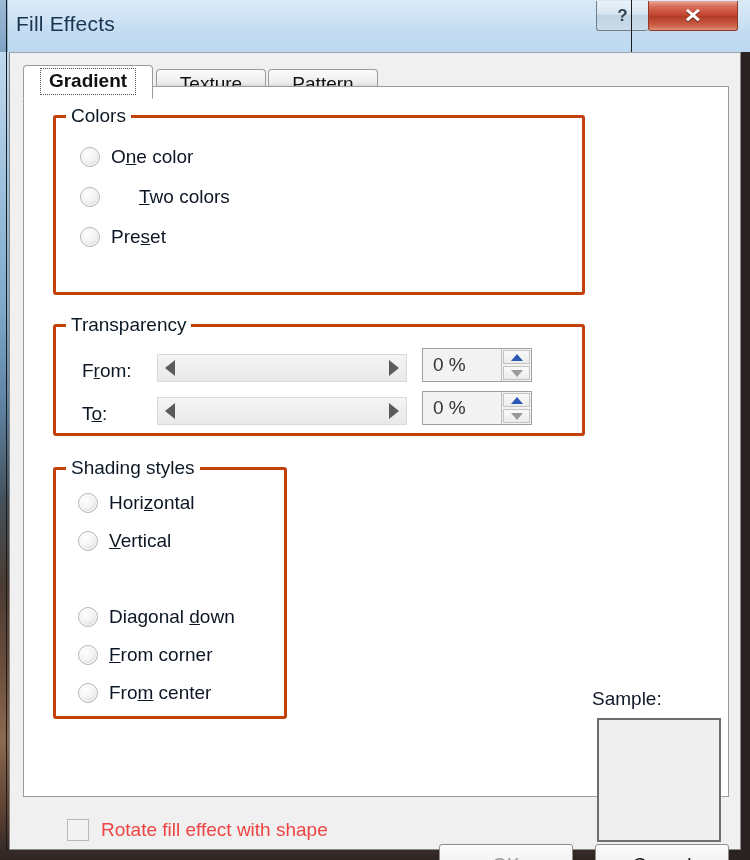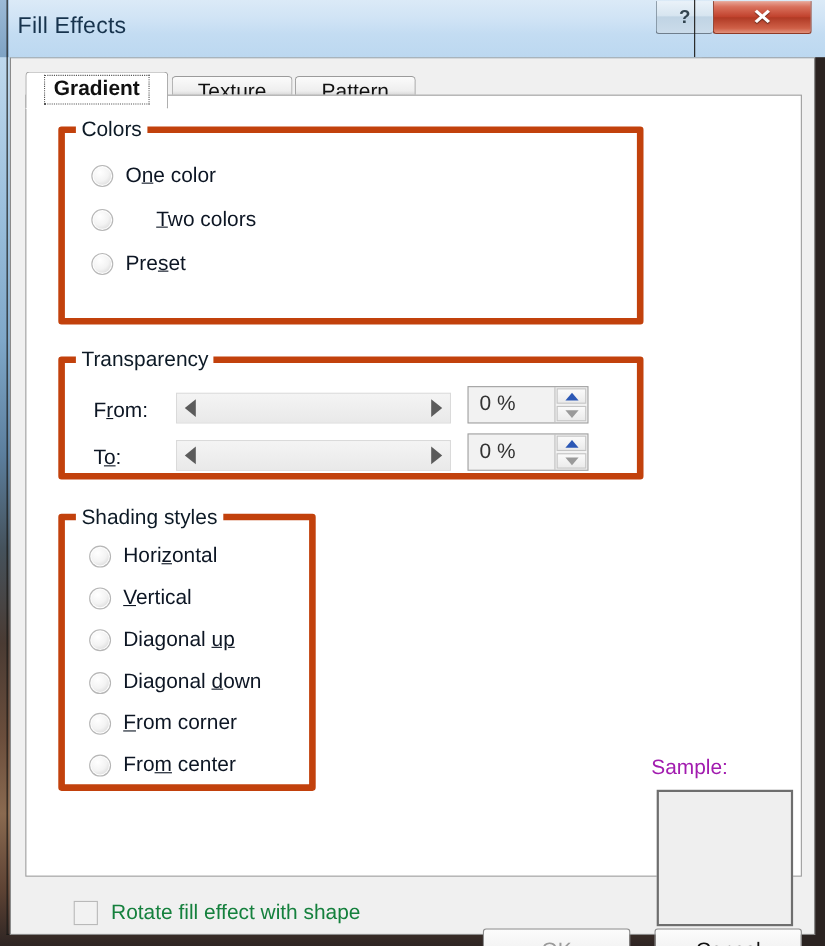--- a/index.html
+++ b/index.html
@@ -135,21 +135,21 @@
     left: 13px; top: 33px;
     width: 706px; height: 711px;
     background: #ffffff;
     border: 1px solid #9b9b9b;
     z-index: 2;
   }
 
   
   .group {
     position: absolute;
-    border: 6px solid #c2410c;
+    border: 3px solid #c2410c;
     border-radius: 3px;
   }
   .group-title {
     position: absolute;
     top: -13px; left: 10px;
     background: #ffffff;
     padding: 0 5px;
     font-size: 19px;
     color: #0d1a26;
     white-space: nowrap;
@@ -246,21 +246,21 @@
     background: #fff;
     cursor: default;
   }
   .variant .inner { width: 100%; height: 100%; }
 
   
   #sample-label {
     position: absolute;
     left: 568px; top: 601px;
     font-size: 19px;
-    color: #a21caf;
+    color: #0f172a;
   }
   #sample-box {
     position: absolute;
     left: 573px; top: 631px;
     width: 124px; height: 124px;
     background: #efefef;
     border: 2px solid #6e6e6e;
   }
 
   
@@ -271,21 +271,21 @@
     cursor: default;
   }
   #rotate-box {
     width: 22px; height: 22px;
     background: #f2f2f2;
     border: 1px solid #b9b9b9;
   }
   #rotate-label {
     margin-left: 12px;
     font-size: 19px;
-    color: #15803d;
+    color: #ef4444;
   }
 
   
   .dlgbtn {
     position: absolute;
     height: 42px; width: 134px;
     border: 1px solid #8d8d8d;
     border-radius: 3px;
     background: linear-gradient(180deg,#fcfcfc 0%, #f2f2f2 48%, #e3e3e3 52%, #d9d9d9 100%);
     display: flex; align-items: center; justify-content: center;
@@ -382,25 +382,21 @@
         <div class="group-title">Shading styles</div>
 
         <div class="radio-row" style="left:22px; top:22px;">
           <span class="radio-dot"></span>
           <span class="radio-label"><span>Hori</span><u>z</u><span>ontal</span></span>
         </div>
         <div class="radio-row" style="left:22px; top:60px;">
           <span class="radio-dot"></span>
           <span class="radio-label"><span></span><u>V</u><span>ertical</span></span>
         </div>
-        <div class="radio-row" style="left:22px; top:98px;">
-          <span class="radio-dot"></span>
-          <span class="radio-label"><span>Diagonal </span><u>up</u><span></span></span>
-        </div>
-        <div class="radio-row" style="left:22px; top:136px;align-items:flex-end;">
+        <div class="radio-row" style="left:22px; top:136px;">
           <span class="radio-dot"></span>
           <span class="radio-label"><span>Diagonal </span><u>d</u><span>own</span></span>
         </div>
         <div class="radio-row" style="left:22px; top:212px;">
           <span class="radio-dot"></span>
           <span class="radio-label"><span>Fro</span><u>m</u><span> center</span></span>
         </div>
         <div class="radio-row" style="left:22px; top:174px;">
           <span class="radio-dot"></span>
           <span class="radio-label"><span></span><u>F</u><span>rom corner</span></span>

